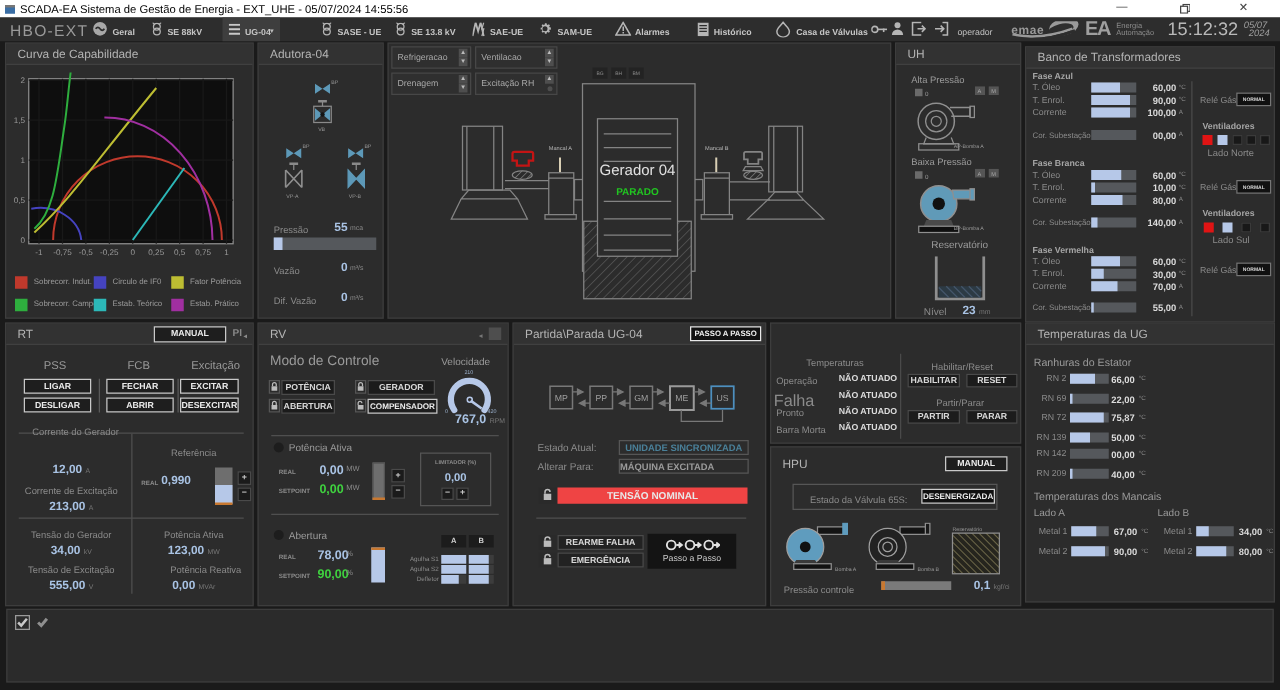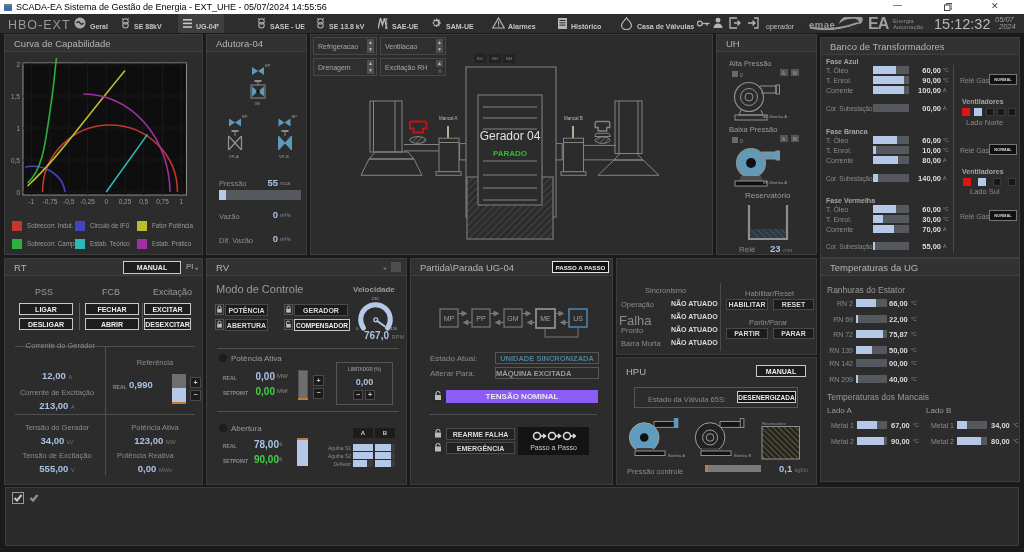--- a/index.html
+++ b/index.html
@@ -373,21 +373,21 @@
       <path d="M14 41 L12 46 H36 L34 41 Z" fill="#4a4a4a"></path>
       <rect x="8" y="46" width="32" height="5" fill="#0f0f0f" stroke="#8f8f8f"></rect>
       <text x="36" y="49" font-size="4.2" fill="#9a9a9a">BP-Bomba A</text>
     </svg>
     <div class="lbl" style="left:28px;top:156px;color:#9a9a9a;font-size:8px">Reservatório</div>
     <svg class="abs" style="left:30px;top:170px" width="42" height="36" viewBox="0 0 42 36">
       <path d="M2 0 V34 H40 V0" fill="none" stroke="#8f8f8f" stroke-width="2.2"></path>
       <rect x="4" y="24" width="34" height="9" fill="#2c3a44"></rect>
       <path d="M4 25 l8 8 M10 24 l9 9 M16 24 l9 9 M22 24 l9 9 M28 24 l9 9 M34 24 l4 4" stroke="#44566a" stroke-width="1"></path>
     </svg>
-    <div class="lbl" style="left:22px;top:210px;font-size:8px">Relé</div>
+    <div class="lbl" style="left:22px;top:210px;font-size:8px">Nível</div>
     <div class="val" style="left:53px;top:208px">23 <small>mm</small></div>
   </div>
 
   <div class="panel" id="p-banco" style="left:820px;top:37px;width:200px;height:221px">
     <div class="phead">
         <span>Banco de Transformadores</span>
       </div>
     <div class="abs" style="left:132px;top:27px;width:1px;height:188px;background:#4a4a4a"></div>
     <div class="sect" style="left:5px;top:20px;font-weight:bold;font-size:7px;color:#a5a5a5">Fase Azul</div>
     <div class="lbl" style="left:5px;top:29px;font-size:7px">T. Óleo</div>
@@ -515,32 +515,32 @@
     <div class="abs" style="left:167px;top:129px;width:14px;height:15px;background:#b6c8e8"></div>
     <div class="abs" style="left:167px;top:143px;width:14px;height:2px;background:#c87830"></div>
     <div class="btnd" style="left:185px;top:118px;width:11px;height:11px;line-height:9px;color:#ccc">+</div>
     <div class="btnd" style="left:185px;top:131px;width:11px;height:11px;line-height:8px;color:#ccc">−</div>
     <div class="lbl" style="left:14px;top:164px;width:76px;text-align:center">Tensão do Gerador</div>
     <div class="val" style="left:14px;top:176px;width:76px;text-align:center;font-size:9.5px">34,00 <small>kV</small></div>
     <div class="lbl" style="left:8px;top:192px;width:88px;text-align:center">Tensão de Excitação</div>
     <div class="val" style="left:14px;top:204px;width:76px;text-align:center;font-size:9.5px">555,00 <small>V</small></div>
     <div class="lbl" style="left:112px;top:164px;width:76px;text-align:center">Potência Ativa</div>
     <div class="val" style="left:112px;top:176px;width:76px;text-align:center;font-size:9.5px">123,00 <small>MW</small></div>
-    <div class="lbl" style="left:112px;top:192px;width:76px;text-align:left">Potência Reativa</div>
+    <div class="lbl" style="left:112px;top:192px;width:76px;text-align:right">Potência Reativa</div>
     <div class="val" style="left:112px;top:204px;width:76px;text-align:center;font-size:9.5px">0,00 <small>MVAr</small></div>
   </div>
 
   <div class="panel" id="p-rv" style="left:206px;top:258px;width:201px;height:227px">
     <div class="phead">
         <span>RV</span>
       <div class="abs" style="left:176px;top:5px;color:#777;font-size:6px">◂</div>
       <div class="abs" style="left:184px;top:3px;width:10px;height:10px;background:#4e4e4e"></div>
     </div>
     <div class="abs" style="left:9px;top:24px;color:#9a9a9a;font-size:11px">Modo de Controle</div>
-    <div class="sect" style="left:146px;top:26px;font-size:8px;font-weight:bold;color:#9a9a9a">Velocidade</div>
+    <div class="sect" style="left:146px;top:26px;font-size:8px;font-weight:normal;color:#9a9a9a">Velocidade</div>
     <div class="abs" style="left:8px;top:45px;width:9px;height:11px;background:#2a2a2a;border:1px solid #555">
         <svg width="7" height="9" viewBox="0 0 7 9" style="margin:0 0 0 0">
           <path d="M2 4 V2.5 a1.5 1.5 0 0 1 3 0 V4" stroke="#bbb" fill="none"></path>
           <rect x="1.2" y="4" width="4.6" height="3.6" fill="#bbb"></rect>
         </svg>
       </div>
     <div class="btnd" style="left:18px;top:45px;width:43px;height:12px;line-height:11px">POTÊNCIA</div>
     <div class="abs" style="left:77px;top:45px;width:9px;height:11px;background:#2a2a2a;border:1px solid #555">
         <svg width="7" height="9" viewBox="0 0 7 9">
           <path d="M2 4 V2.5 a1.5 1.5 0 0 1 3 0 V4" stroke="#bbb" fill="none"></path>
@@ -655,21 +655,21 @@
     <div class="lbl" style="left:19px;top:95px;font-size:8px">Estado Atual:</div>
     <div class="abs" style="left:84px;top:93px;width:104px;height:12px;border:1px solid #565656;color:#4a8099;font-size:7.5px;font-weight:bold;text-align:center;line-height:11px">UNIDADE SINCRONIZADA</div>
     <div class="lbl" style="left:19px;top:110px;font-size:8px">Alterar Para:</div>
     <div class="abs" style="left:84px;top:108px;width:104px;height:12px;border:1px solid #565656;color:#9a9a9a;font-size:7.5px;font-weight:bold;line-height:11px">MÁQUINA EXCITADA</div>
     <div class="abs" style="left:20px;top:131px;width:14px;height:13px;background:#2a2a2a">
         <svg width="14" height="13" viewBox="0 0 14 13">
           <path d="M5 5 V3.5 a2 2 0 0 1 4 0" stroke="#bbb" fill="none" stroke-width="1.2"></path>
           <rect x="4" y="5" width="6" height="5" fill="#bbb"></rect>
         </svg>
       </div>
-    <div class="abs" style="left:35px;top:131px;width:152px;height:13px;background:#8b5cf6;color:#e8e8e8;font-size:8px;font-weight:bold;text-align:center;line-height:13px">TENSÃO NOMINAL</div>
+    <div class="abs" style="left:35px;top:131px;width:152px;height:13px;background:#ef4444;color:#e8e8e8;font-size:8px;font-weight:bold;text-align:center;line-height:13px">TENSÃO NOMINAL</div>
     <div class="abs" style="left:18px;top:155px;width:168px;height:1px;background:#4f4f4f"></div>
     <div class="abs" style="left:20px;top:169px;width:14px;height:12px;background:#2a2a2a">
         <svg width="14" height="12" viewBox="0 0 14 12">
           <path d="M5 4.5 V3.5 a2 2 0 0 1 4 0" stroke="#bbb" fill="none" stroke-width="1.2"></path>
           <rect x="4" y="4.5" width="6" height="5" fill="#bbb"></rect>
         </svg>
       </div>
     <div class="btnd" style="left:35px;top:169px;width:69px;height:12px;line-height:11px;background:#222">REARME FALHA</div>
     <div class="abs" style="left:20px;top:183px;width:14px;height:12px;background:#2a2a2a">
         <svg width="14" height="12" viewBox="0 0 14 12">
@@ -687,21 +687,21 @@
             <path d="M24 6 h4 M26 4 l2.5 2 -2.5 2"></path>
           <circle cx="35" cy="6" r="3.5"></circle>
             <path d="M39 6 h4 M41 4 l2.5 2 -2.5 2"></path>
         </g>
       </svg>
       <div class="abs" style="left:0;top:17px;width:71px;text-align:center;color:#c9c9c9;font-size:7px">Passo a Passo</div>
     </div>
   </div>
 
   <div class="panel" id="p-sinc" style="left:616px;top:258px;width:201px;height:97px">
-    <div class="lbl" style="left:28px;top:27px;font-size:7.5px">Sincronismo</div>
+    <div class="lbl" style="left:28px;top:27px;font-size:7.5px">Temperaturas</div>
     <div class="lbl" style="left:4px;top:41px;font-size:7.5px">Operação</div>
       <div class="valw" style="left:54px;top:41px;font-size:7px">NÃO ATUADO</div>
     <div class="lbl" style="left:2px;top:54px;font-size:13px">Falha</div>
       <div class="valw" style="left:54px;top:54px;font-size:7px">NÃO ATUADO</div>
     <div class="lbl" style="left:4px;top:67px;font-size:7.5px">Pronto</div>
       <div class="valw" style="left:54px;top:67px;font-size:7px">NÃO ATUADO</div>
     <div class="lbl" style="left:4px;top:80px;font-size:7.5px">Barra Morta</div>
       <div class="valw" style="left:54px;top:80px;font-size:7px">NÃO ATUADO</div>
     <div class="abs" style="left:103px;top:24px;width:1px;height:68px;background:#4a4a4a"></div>
     <div class="lbl" style="left:128px;top:30px;font-size:7.5px">Habilitar/Reset</div>

